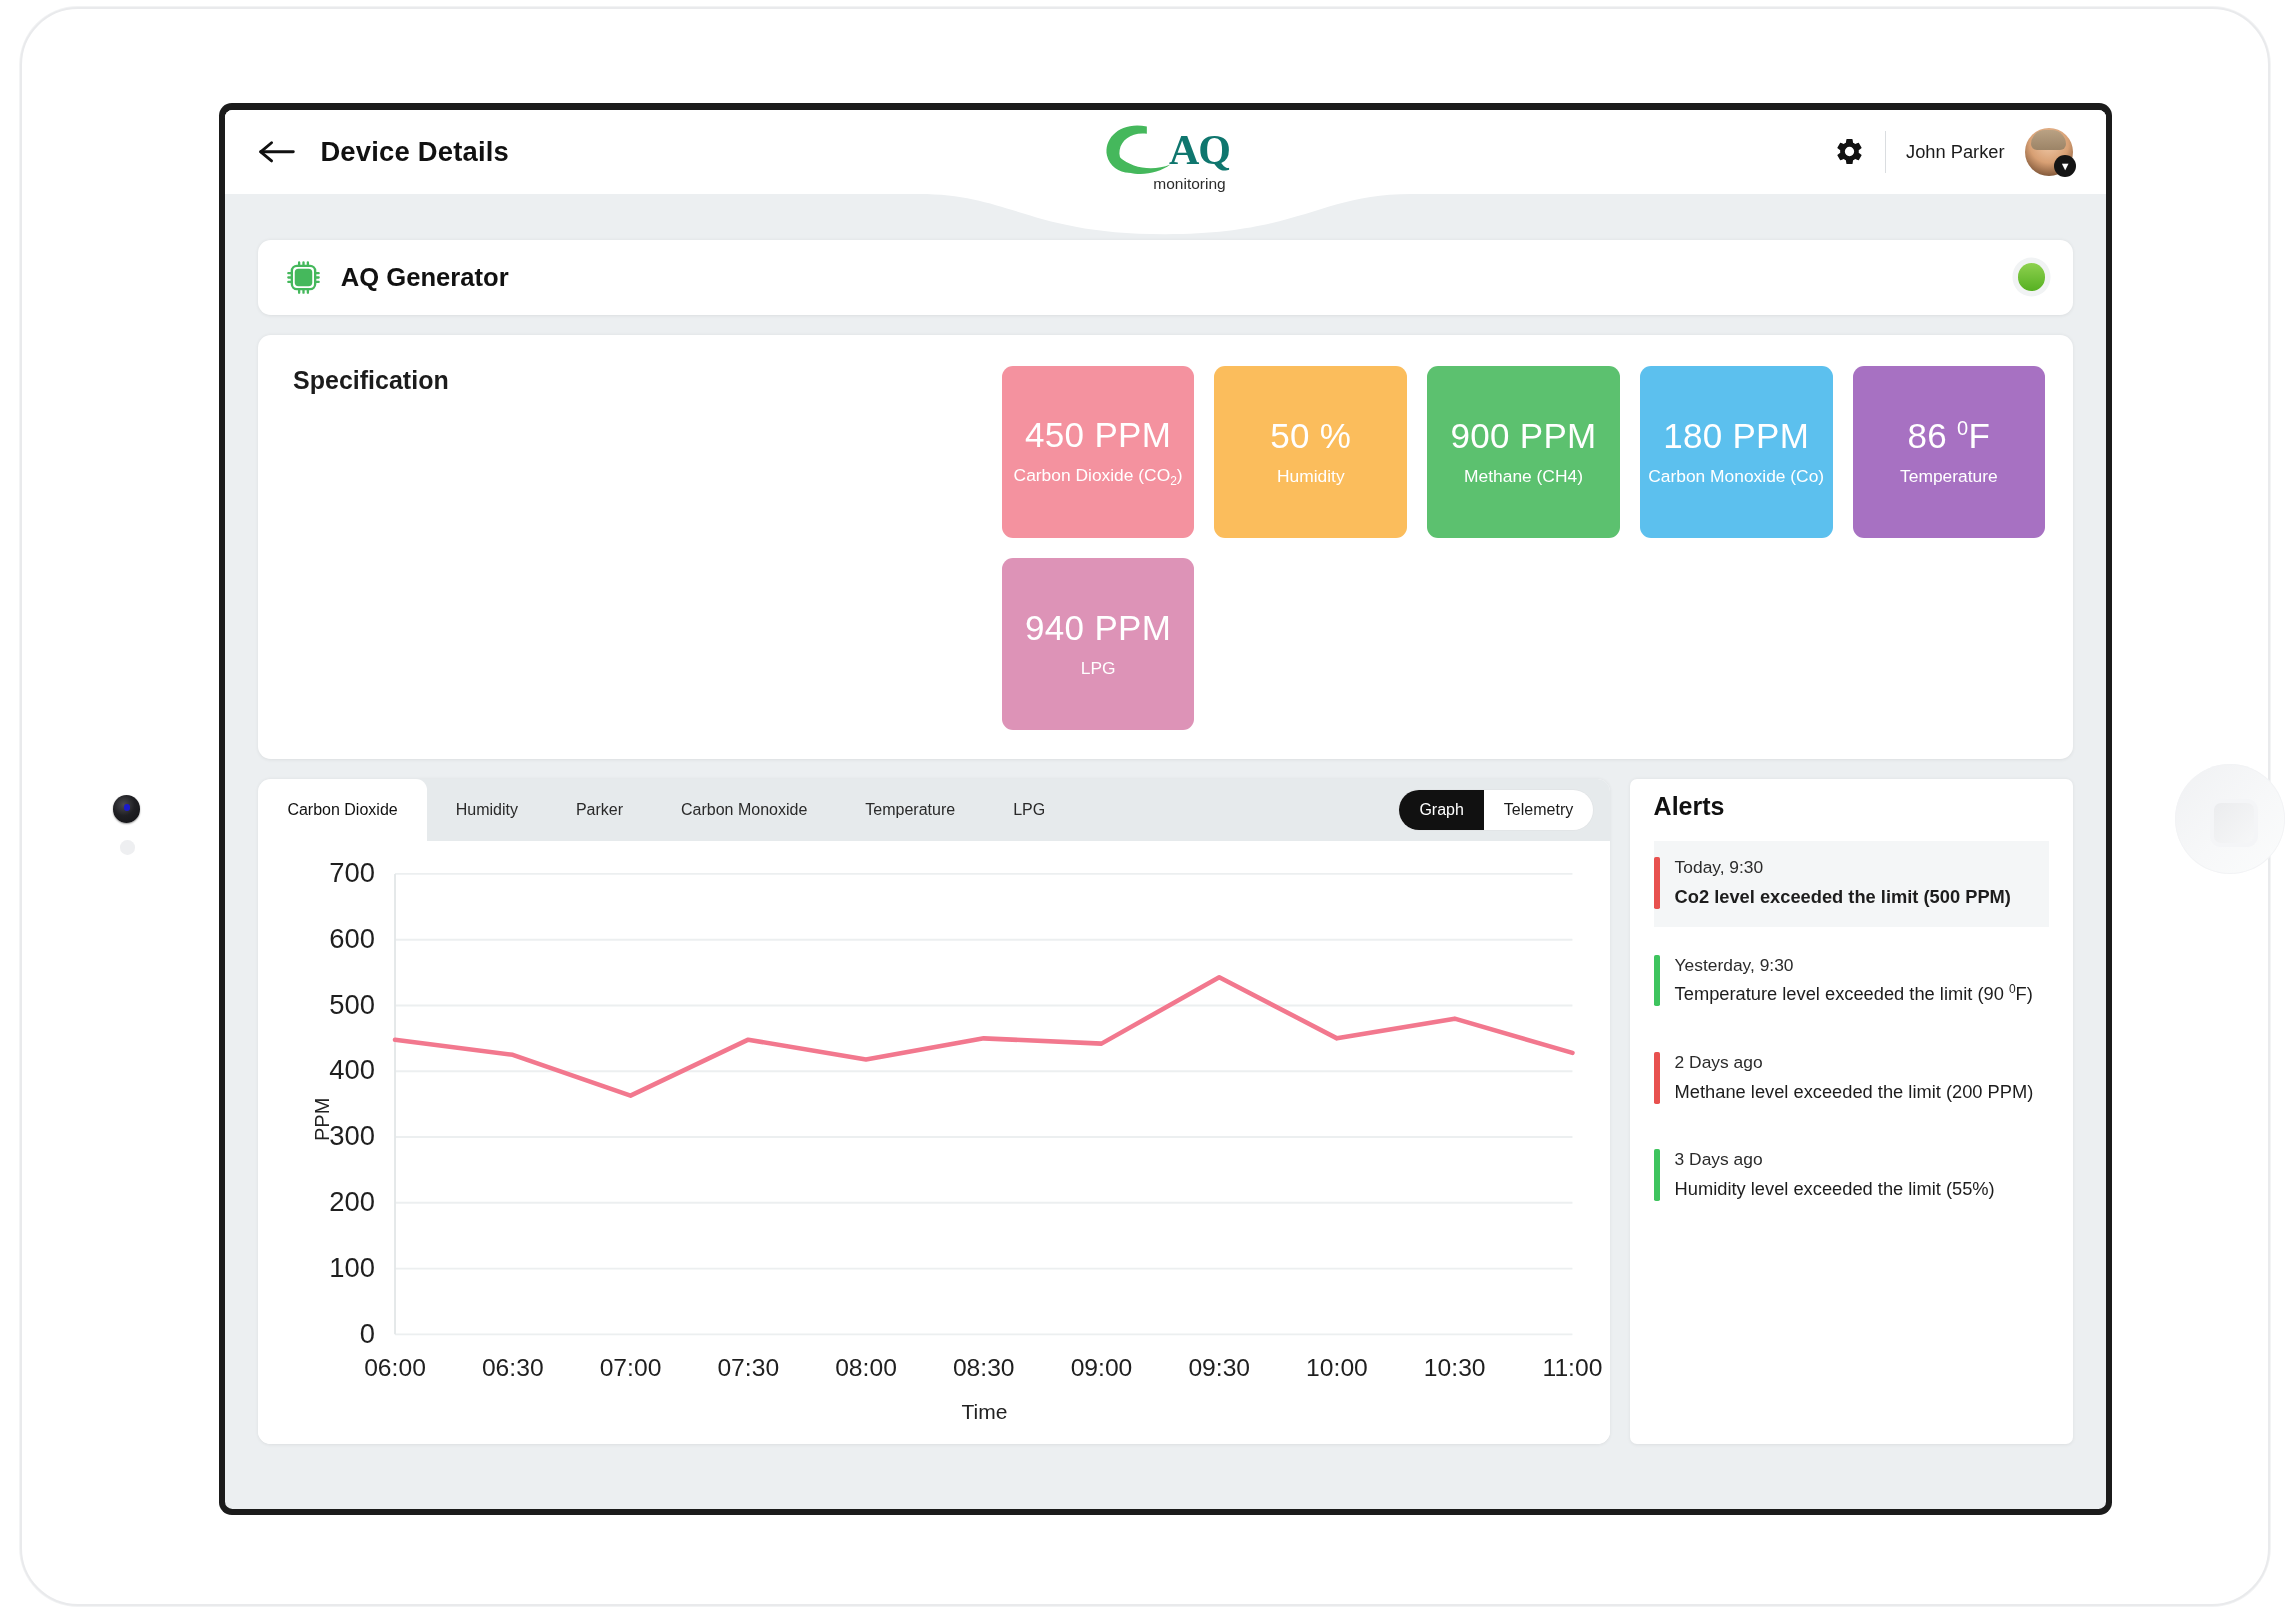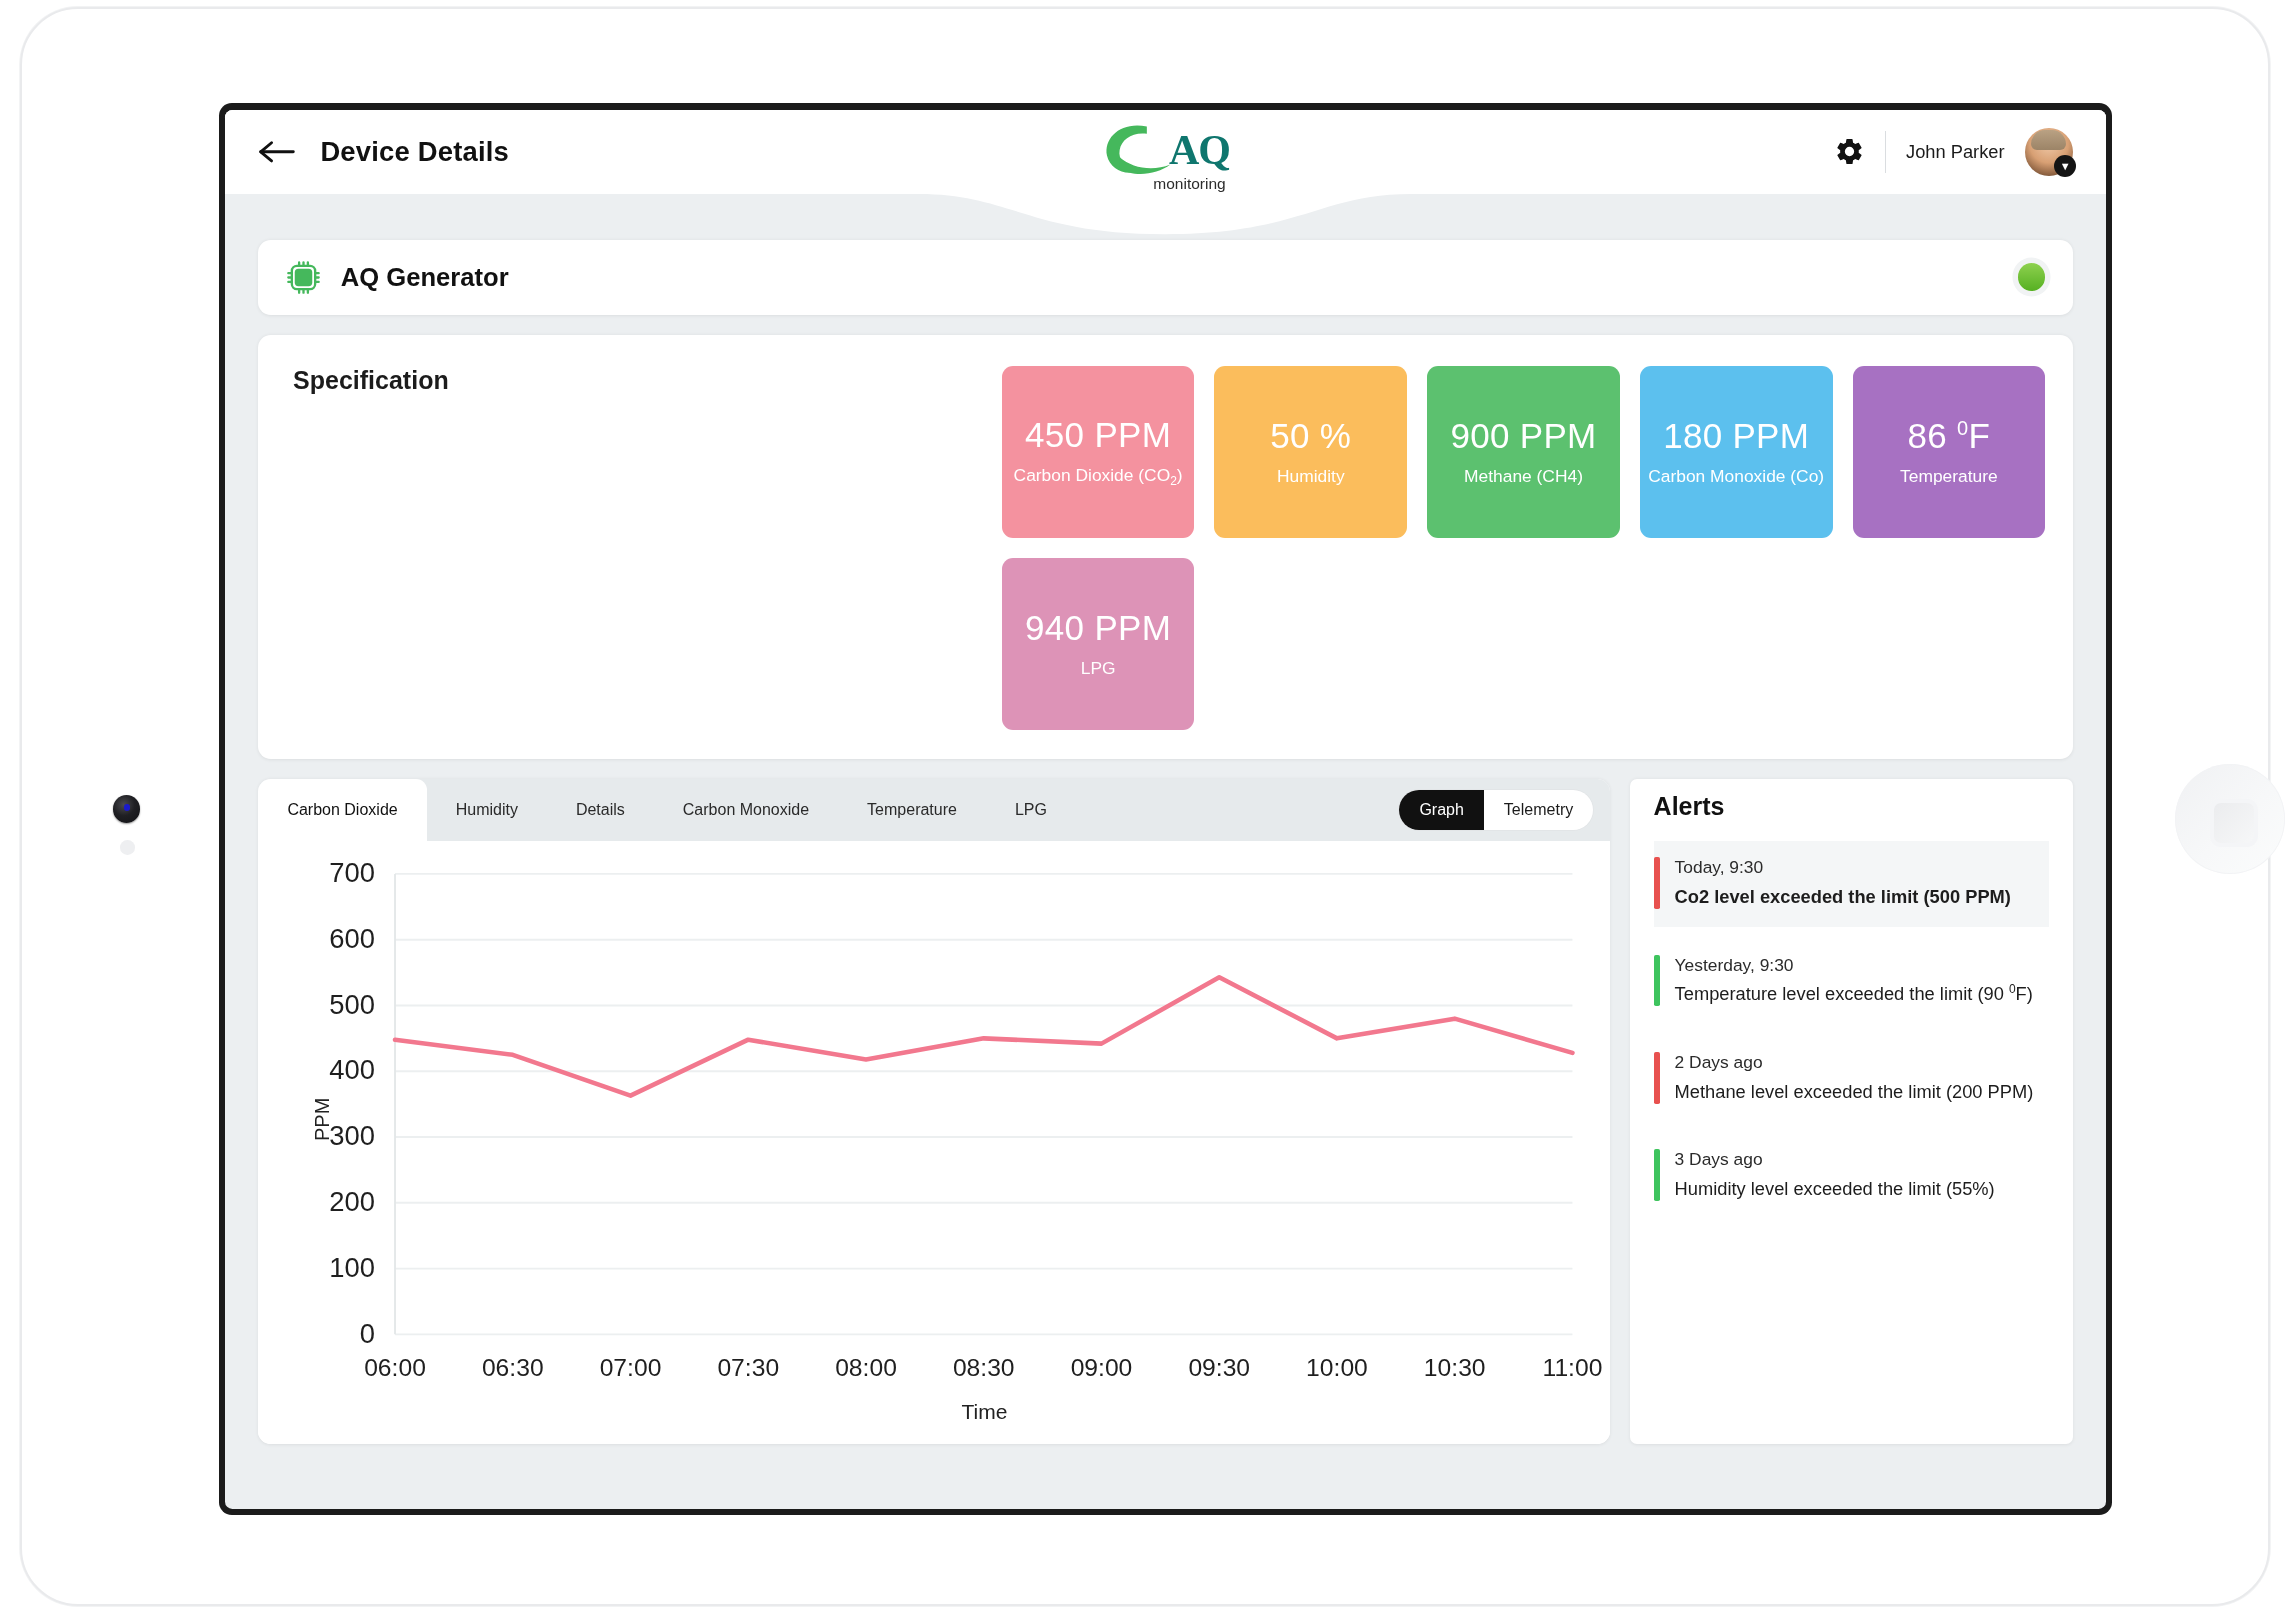--- a/index.html
+++ b/index.html
@@ -342,21 +342,21 @@
             </div>
         </div>
 
         <div id="bottom-row">
 
           <div id="chart-card">
             <div id="tab-strip">
               <div id="tabs-container" style="display:flex;align-items:flex-end;height:62px;">
                   <div class="tab active">Carbon Dioxide</div>
                   <div class="tab">Humidity</div>
-                  <div class="tab">Details</div>
+                  <div class="tab">Parker</div>
                   <div class="tab">Carbon Monoxide</div>
                   <div class="tab">Temperature</div>
                   <div class="tab">LPG</div>
                 </div>
               <div id="segmented">
                   <div class="seg active">Graph</div>
                   <div class="seg">Telemetry</div>
                 </div>
             </div>
             <div id="chart-body">

